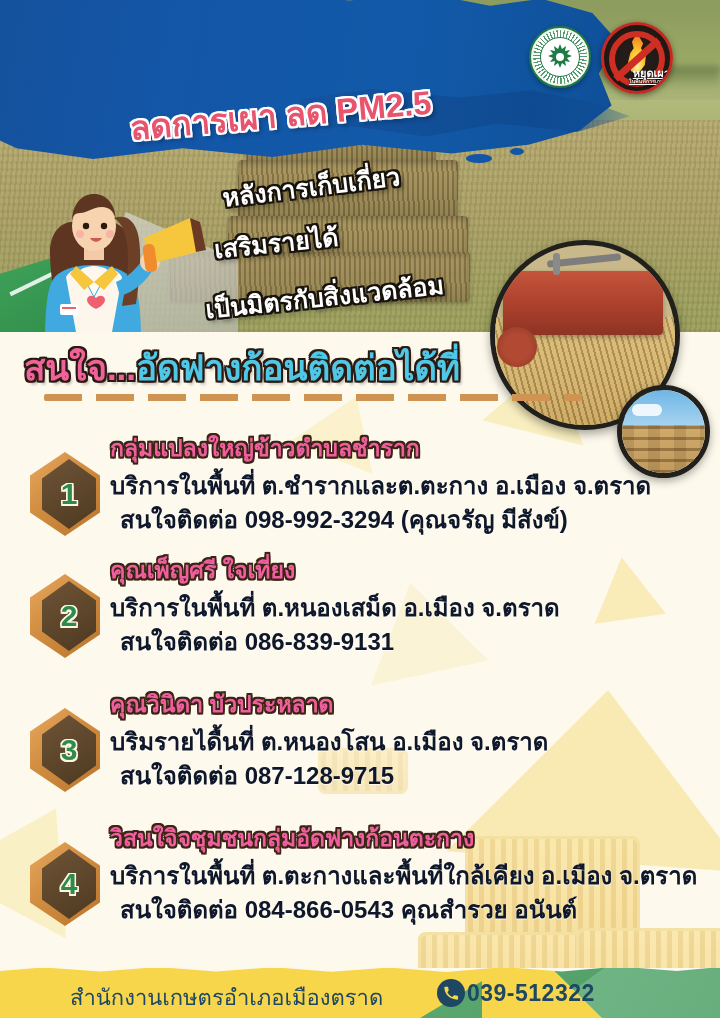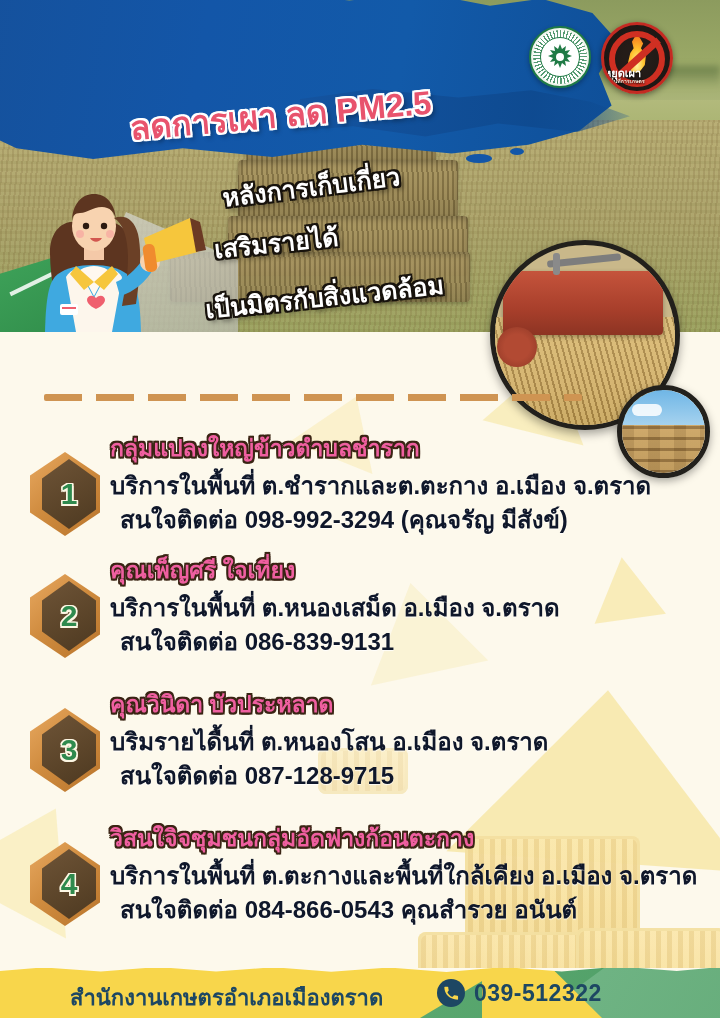--- a/index.html
+++ b/index.html
@@ -133,23 +133,23 @@
   }
   .no-ring{
     position:absolute;width:56px;height:56px;border-radius:50%;
     border:6px solid #cf2f22;top:6px;left:5px;
   }
   .no-bar{
     position:absolute;width:58px;height:7px;background:#cf2f22;
     top:31px;left:4px;transform:rotate(-42deg);
   }
   .stop-label{
-    position:absolute;bottom:7px;left:0;width:100%;text-align:left;
+    position:absolute;bottom:7px;left:0;width:100%;text-align:right;
     font-size:11px;font-weight:700;color:#fff;z-index:4;
-    text-shadow:0 1px 2px #000;line-height:1;
+    text-shadow:0 1px 2px #000;line-height:1;text-decoration:underline;
   }
   .stop-sub{font-size:5px;display:block;color:#efe7d8;letter-spacing:.2px;}
 
   
   .girl{position:absolute;left:18px;top:178px;width:210px;height:154px;}
   .girl .road{
     position:absolute;left:60px;top:34px;width:160px;height:120px;
     background:linear-gradient(160deg,#d6d6cd,#b9bbb0);
     clip-path:polygon(30% 0,100% 40%,100% 100%,0 100%);opacity:.75;
   }
@@ -315,24 +315,24 @@
   .footer .g2{
     position:absolute;right:0;top:0;width:200px;height:50px;
     background:linear-gradient(120deg,#75b88a,#6bb07f);
     clip-path:polygon(42% 0,100% 0,100% 100%,8% 100%);opacity:.9;
   }
   .footer .g3{
     position:absolute;right:118px;top:0;width:120px;height:50px;
     background:#f8d64b;clip-path:polygon(0 0,58% 0,100% 100%,0 100%);
   }
   .footer-text{
-    position:absolute;left:70px;top:12px;font-size:22px;font-weight:700;color:#1d4763;white-space:nowrap;
+    position:absolute;left:70px;top:12px;font-size:22px;font-weight:400;color:#1d4763;white-space:nowrap;
   }
   .footer-phone{
-    position:absolute;left:437px;top:11px;display:flex;align-items:center;gap:9px;
+    position:absolute;left:437px;top:11px;display:flex;align-items:center;gap:2px;
   }
   .phone-icon{
     width:28px;height:28px;border-radius:50%;background:#1d4763;display:flex;
     align-items:center;justify-content:center;
   }
   .phone-icon svg{width:16px;height:16px;fill:#f8d64b;}
   .footer-num{font-size:23px;font-weight:700;color:#1d4763;letter-spacing:.5px;}
 </style>
 </head>
 <body>
@@ -442,20 +442,23 @@
     <div class="baler-arm2"></div>
     <div class="baler-wheel"></div>
   </div>
 
   <div class="circ-small">
     <div class="sky"></div>
     <div class="cloud"></div>
     <div class="stack"></div>
   </div>
 
+  <div class="sec-head">
+    <span class="pink">สนใจ...</span><span class="cyan">อัดฟางก้อนติดต่อได้ที่</span>
+  </div>
   <div class="divider"></div>
 
   <div class="entry e1">
     <div class="badge">
       <div class="outer"></div>
       <div class="inner">
         <span class="num">1</span>
       </div>
     </div>
     <div class="etitle">กลุ่มแปลงใหญ่ข้าวตำบลชำราก</div>

